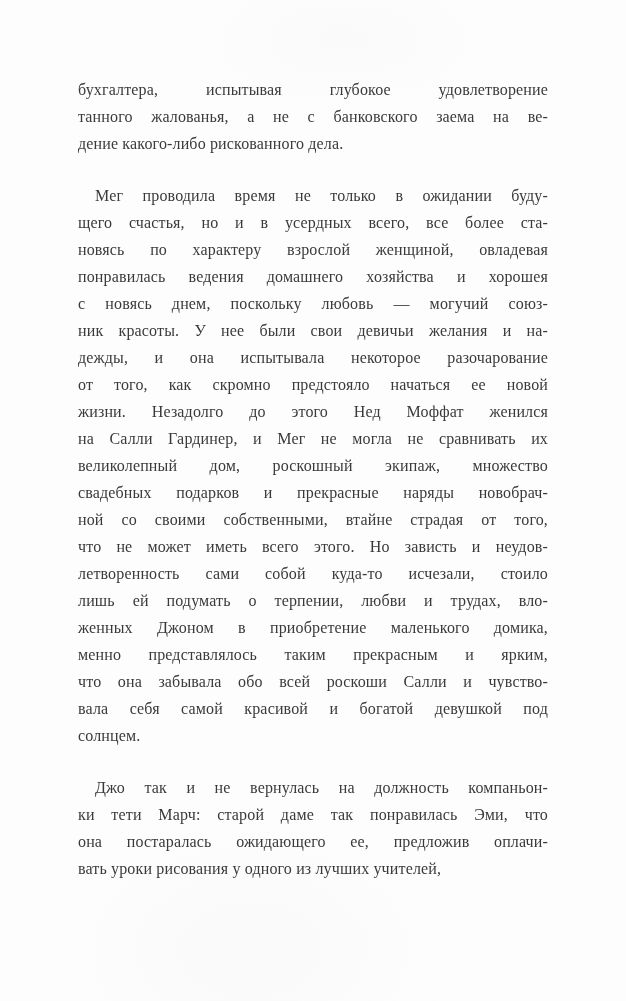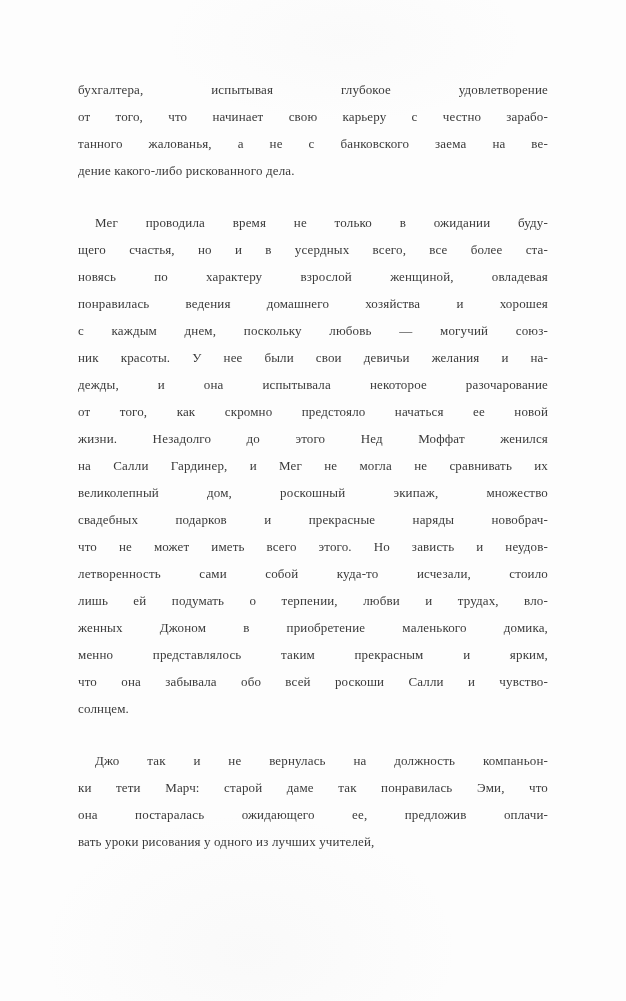--- a/index.html
+++ b/index.html
@@ -23,21 +23,21 @@
       radial-gradient(ellipse 300px 200px at 40% 95%, rgba(180,180,180,0.05), transparent 70%),
       radial-gradient(ellipse 260px 120px at 55% 4%, rgba(180,180,180,0.04), transparent 70%);
   }
   .text-block {
     position: absolute;
     left: 78px;
     top: 76px;
     width: 470px;
     font-family: "Liberation Serif", "DejaVu Serif", serif;
     color: var(--ink, #3a3a3a);
-    font-size: 13px;
+    font-size: 16px;
   }
   .line {
     height: 27px;
     line-height: 27px;
     text-align: justify;
     text-align-last: justify;
     letter-spacing: 0.15px;
     white-space: normal;
   }
   .line.para-end {
@@ -47,40 +47,41 @@
     text-indent: 17px;
     margin-top: 25px;
   }
 </style>
 </head>
 <body>
 
 <div class="page">
   <div class="text-block" id="text-block">
       <div class="line">бухгалтера, испытывая глубокое удовлетворение</div>
-      <div class="line">от того, что начинает свою карьеру с честно зарабо-</div>
       <div class="line">танного жалованья, а не с банковского заема на ве-</div>
       <div class="line para-end">дение какого-либо рискованного дела.</div>
       <div class="line indented">Мег проводила время не только в ожидании буду-</div>
       <div class="line">щего счастья, но и в усердных всего, все более ста-</div>
       <div class="line">новясь по характеру взрослой женщиной, овладевая</div>
       <div class="line">понравилась ведения домашнего хозяйства и хорошея</div>
-      <div class="line">с каждым днем, поскольку любовь — могучий союз-</div>
+      <div class="line">с новясь днем, поскольку любовь — могучий союз-</div>
       <div class="line">ник красоты. У нее были свои девичьи желания и на-</div>
       <div class="line">дежды, и она испытывала некоторое разочарование</div>
       <div class="line">от того, как скромно предстояло начаться ее новой</div>
       <div class="line">жизни. Незадолго до этого Нед Моффат женился</div>
       <div class="line">на Салли Гардинер, и Мег не могла не сравнивать их</div>
       <div class="line">великолепный дом, роскошный экипаж, множество</div>
       <div class="line">свадебных подарков и прекрасные наряды новобрач-</div>
+      <div class="line">ной со своими собственными, втайне страдая от того,</div>
       <div class="line">что не может иметь всего этого. Но зависть и неудов-</div>
       <div class="line">летворенность сами собой куда-то исчезали, стоило</div>
       <div class="line">лишь ей подумать о терпении, любви и трудах, вло-</div>
       <div class="line">женных Джоном в приобретение маленького домика,</div>
       <div class="line">менно представлялось таким прекрасным и ярким,</div>
       <div class="line">что она забывала обо всей роскоши Салли и чувство-</div>
+      <div class="line">вала себя самой красивой и богатой девушкой под</div>
       <div class="line para-end">солнцем.</div>
       <div class="line indented">Джо так и не вернулась на должность компаньон-</div>
       <div class="line">ки тети Марч: старой даме так понравилась Эми, что</div>
       <div class="line">она постаралась ожидающего ее, предложив оплачи-</div>
       <div class="line para-end">вать уроки рисования у одного из лучших учителей,</div>
     </div>
 </div>
 
 </body></html>

